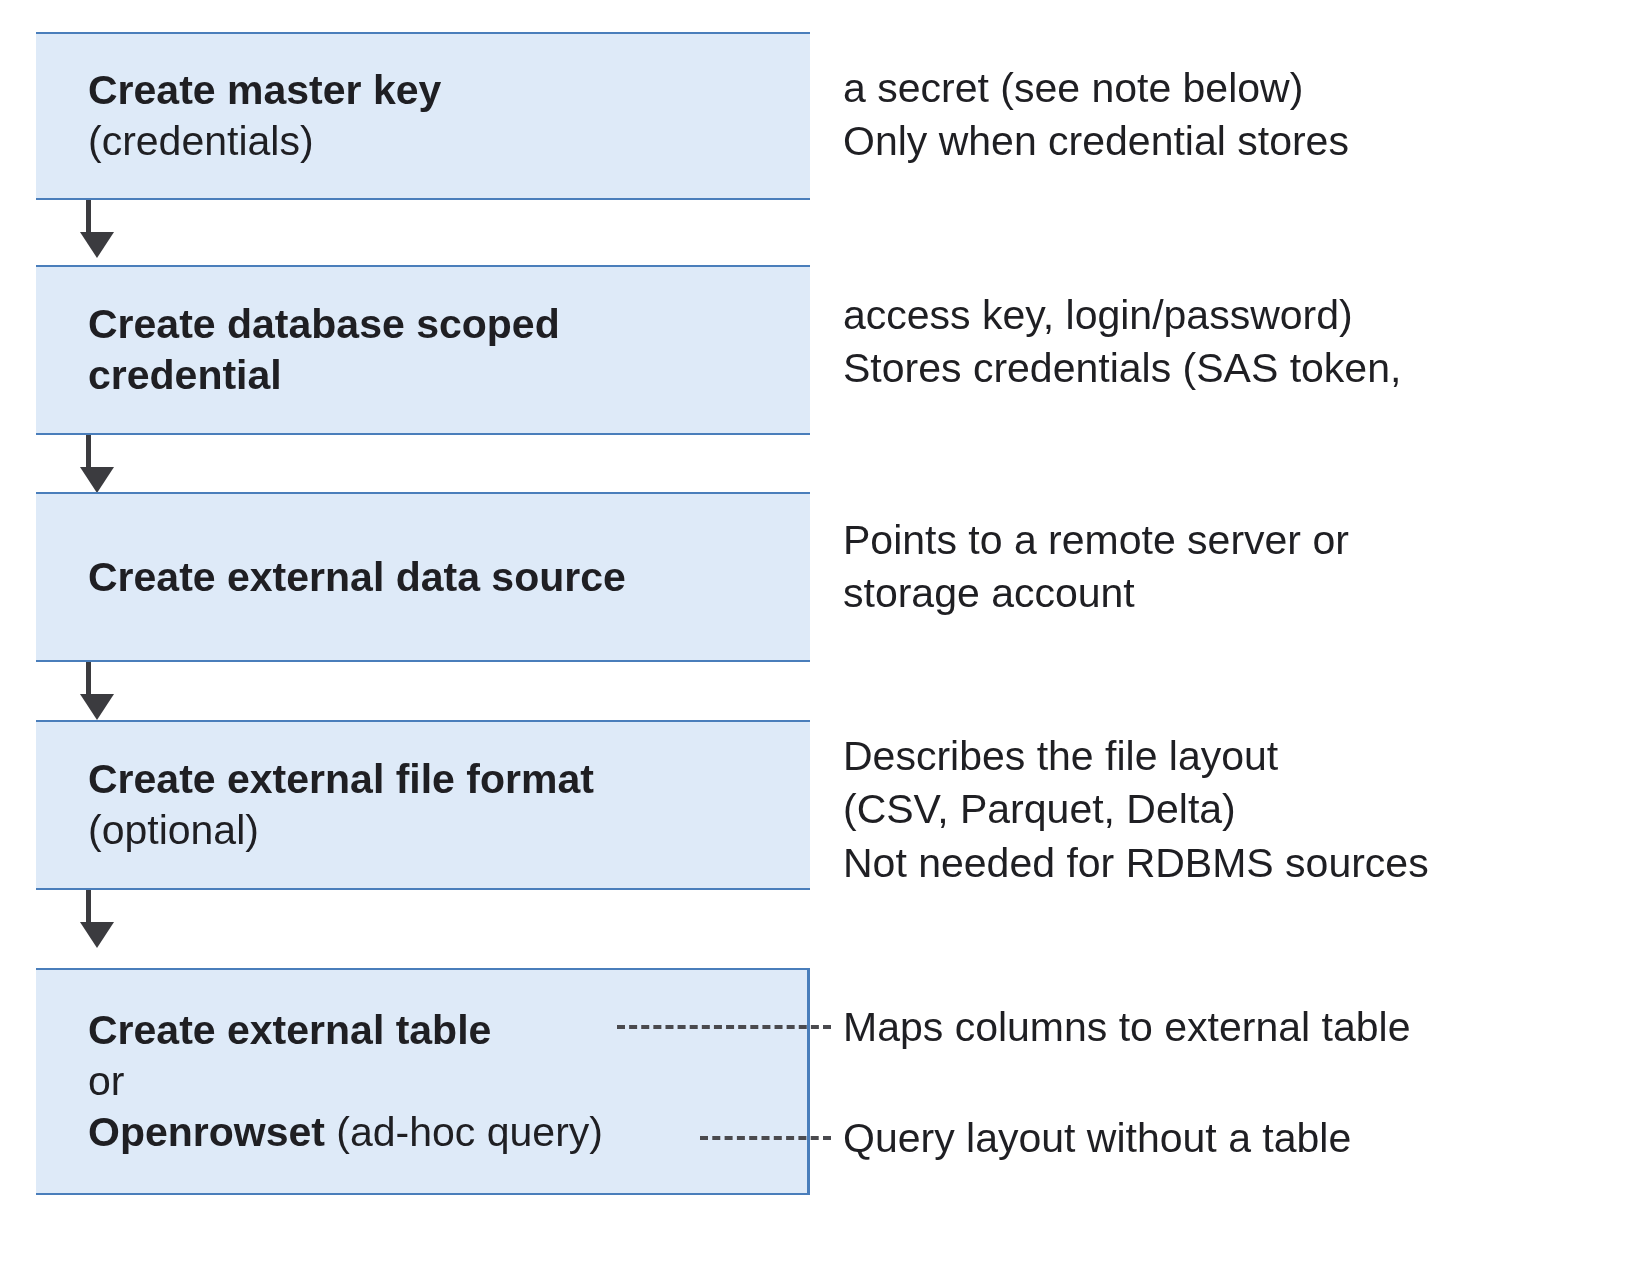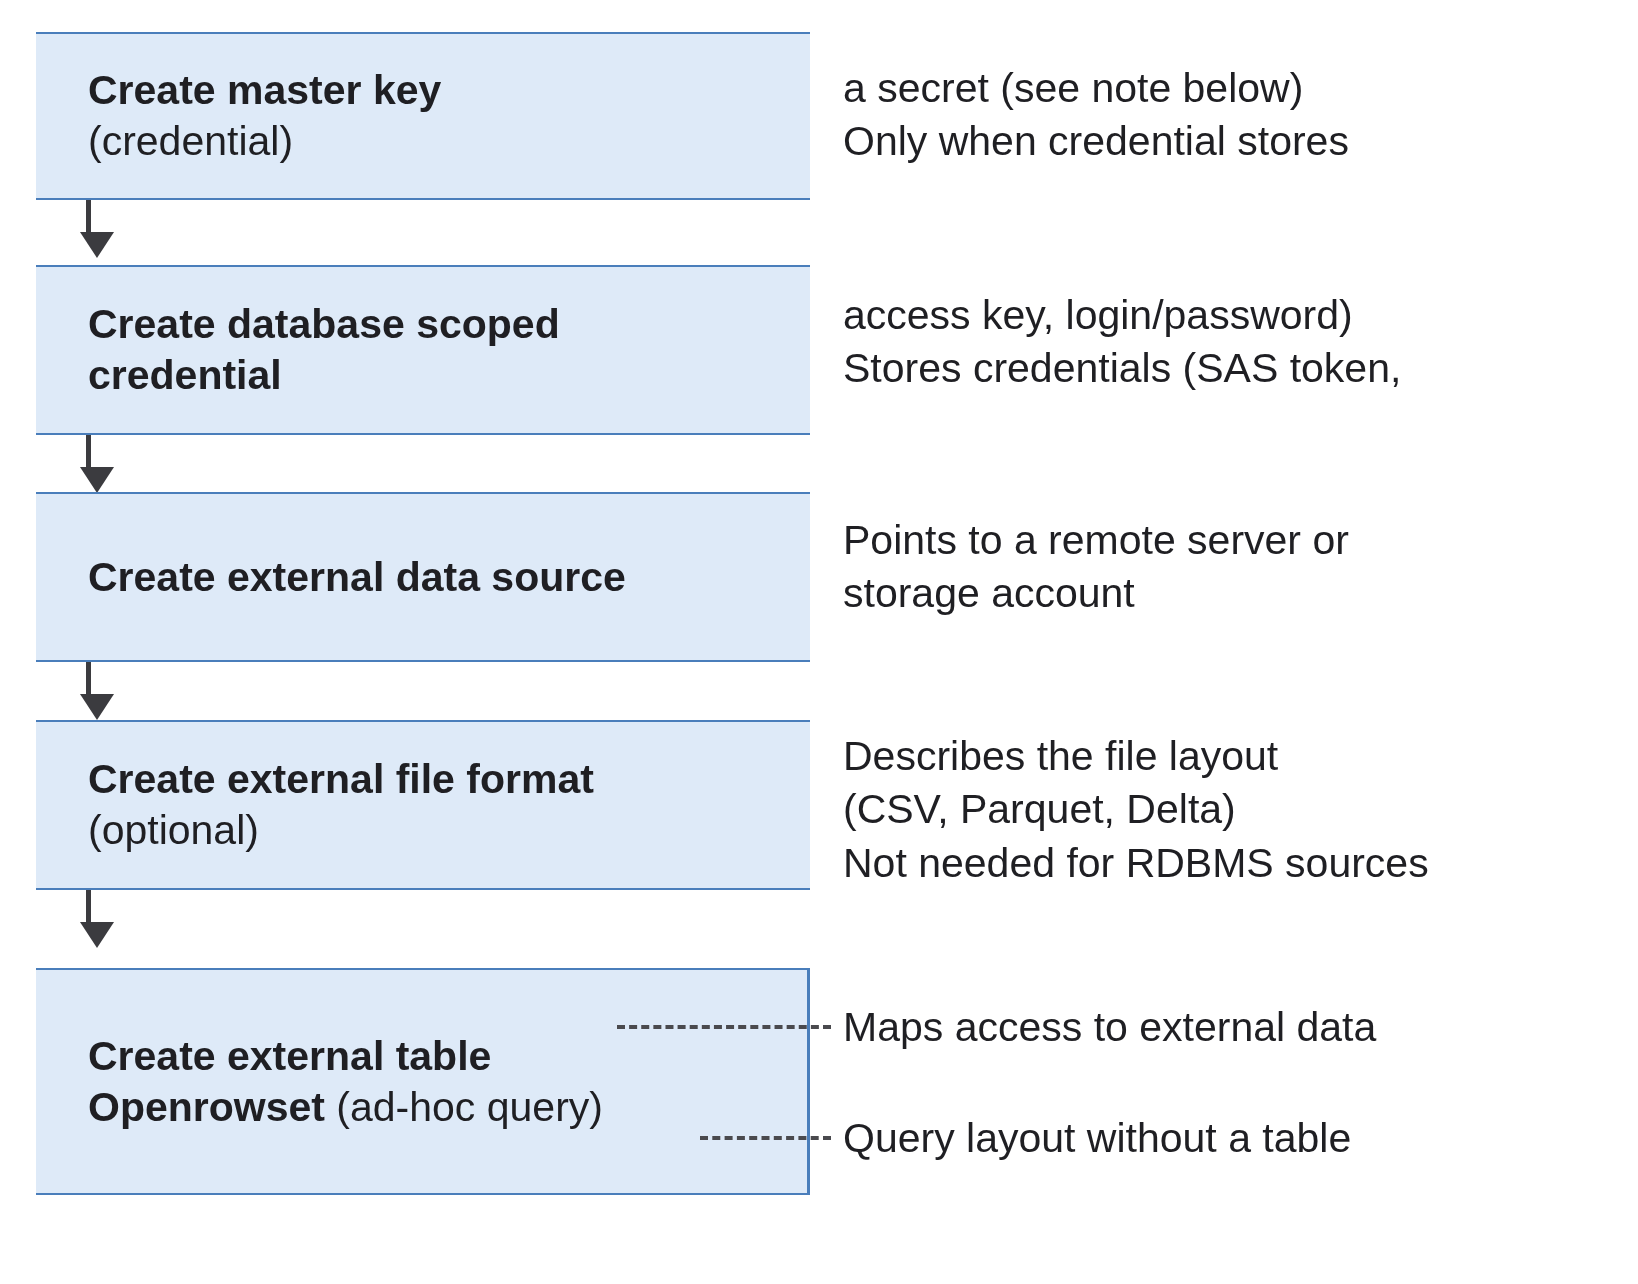--- a/index.html
+++ b/index.html
@@ -116,21 +116,21 @@
 </style>
 </head>
 <body>
 
 <div id="flow-canvas">
 
   <div class="step-row" style="top:32px;height:168px;">
     <div class="step-box" style="top:0;height:168px;">
       <div class="box-lines">
         <div class="box-line strong">Create master key</div>
-        <div class="box-line plain">(credential)</div>
+        <div class="box-line plain">(credentials)</div>
       </div>
     </div>
     <div class="note" style="top:30px;">
       <div class="note-line">a secret (see note below)</div>
       <div class="note-line">Only when credential stores</div>
     </div>
   </div>
 
   <div class="arrow" style="top:200px;height:58px;">
     <div class="shaft" style="height:34px;"></div>
@@ -188,29 +188,30 @@
 
   <div class="arrow" style="top:890px;height:58px;">
     <div class="shaft" style="height:34px;"></div>
     <div class="head" style="top:32px;"></div>
   </div>
 
   <div class="step-row" style="top:968px;height:227px;">
     <div class="step-box with-right-rule" style="top:0;height:227px;">
       <div class="box-lines">
         <div class="box-line strong">Create external table</div>
+        <div class="box-line plain">or</div>
         <div class="box-line"><span class="strong-part">Openrowset</span><span class="plain-part"> (ad-hoc query)</span></div>
       </div>
     </div>
 
     <div class="dash-link" style="left:617px;top:57px;width:214px;"></div>
 
     <div class="dash-link" style="left:700px;top:168px;width:131px;"></div>
 
     <div class="note" style="top:33px;">
-      <div class="note-line">Maps access to external data</div>
+      <div class="note-line">Maps columns to external table</div>
     </div>
     <div class="note" style="top:144px;">
       <div class="note-line">Query layout without a table</div>
     </div>
   </div>
 
 </div>
 
 </body></html>

